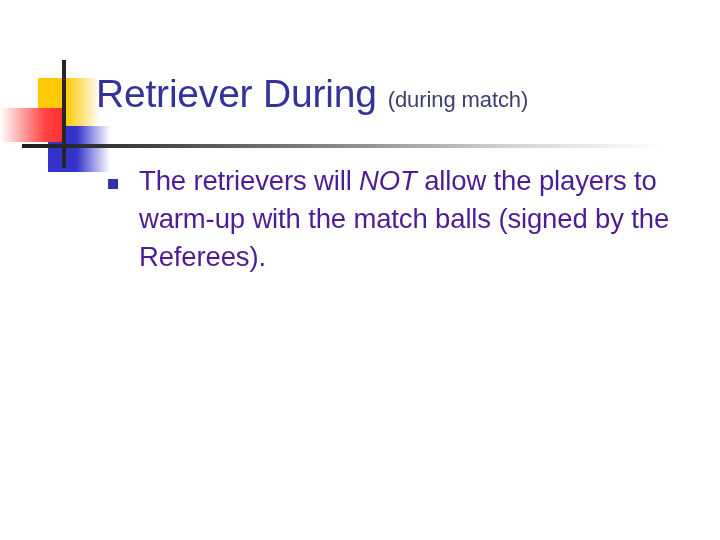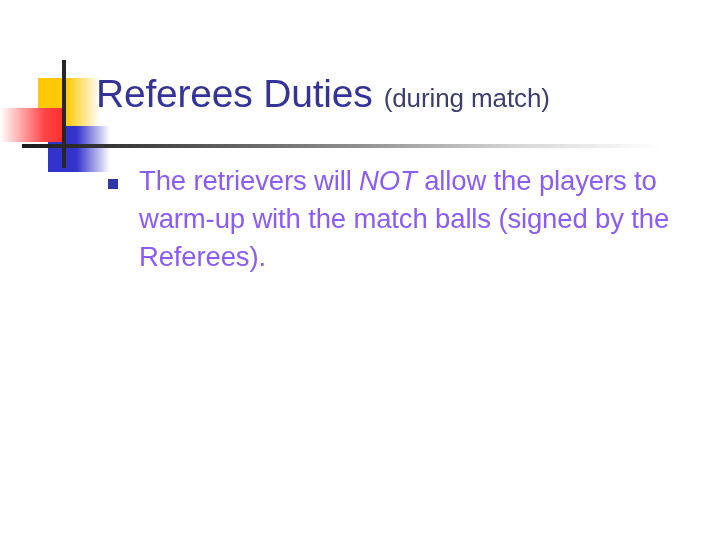--- a/index.html
+++ b/index.html
@@ -85,21 +85,21 @@
     white-space: nowrap;
   }
   #title-main {
     font-size: 39px;
     line-height: 1;
     color: #333399;
     font-weight: normal;
     letter-spacing: -0.2px;
   }
   #title-sub {
-    font-size: 26px;
+    font-size: 22px;
     line-height: 1;
     color: #3d3d70;
     margin-left: 11px;
     letter-spacing: -0.1px;
   }
 
   
   #body {
     position: absolute;
     left: 104px;
@@ -117,42 +117,42 @@
     left: 4px;
     top: 17px;
     width: 10px;
     height: 10px;
     background: #3333A8;
   }
   .bullet-text {
     display: block;
     font-size: 27.5px;
     line-height: 38px;
-    color: #8b5cf6;
+    color: #4c1d95;
     letter-spacing: -0.15px;
   }
   .bullet-text em {
     font-style: italic;
   }
 </style>
 </head>
 <body>
 
 <div id="slide">
 
   <div id="deco">
     <div class="deco-yellow"></div>
     <div class="deco-blue"></div>
     <div class="deco-red"></div>
     <div class="deco-vline"></div>
     <div class="deco-hline"></div>
   </div>
 
   <div id="title-block">
-    <span id="title-main">Referees Duties</span>
+    <span id="title-main">Retriever During</span>
     <span id="title-sub">(during match)</span>
   </div>
 
   <div id="body">
     <div class="bullet-row">
       <span class="bullet-marker"></span>
       <span class="bullet-text"><span>The retrievers will </span><em>NOT</em><span> allow the players to warm-up with the match balls (signed by the Referees).</span></span>
     </div>
   </div>
 

